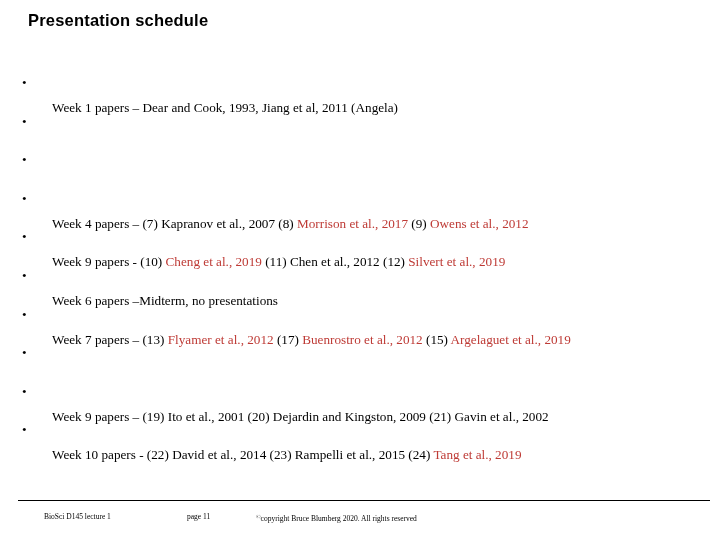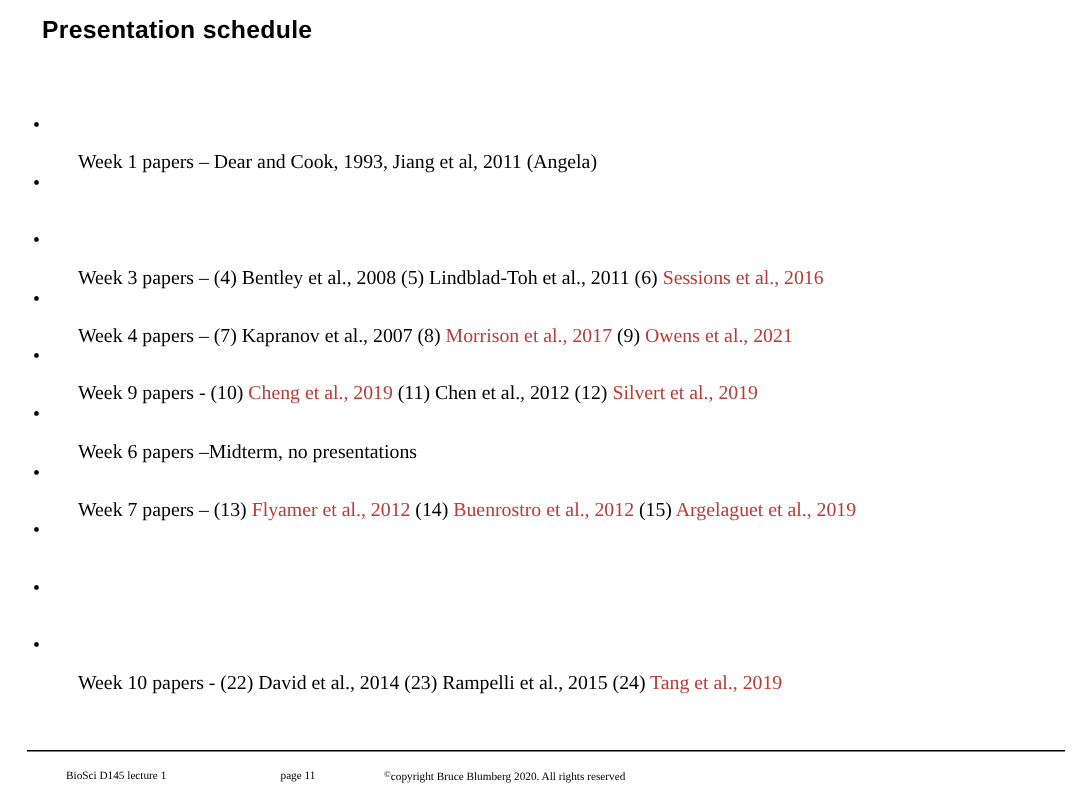--- a/index.html
+++ b/index.html
@@ -101,27 +101,27 @@
 </head>
 <body>
 
 <div class="slide">
 
   <div class="slide-title">Presentation schedule</div>
 
   <ul class="body-list">
       <li class="bullet-row"><span class="bullet-marker">•</span><span class="bullet-text"><span class="seg-black">Week 1 papers – Dear and Cook, 1993, Jiang et al, 2011 (Angela)</span></span></li>
       <li class="bullet-row"><span class="bullet-marker">•</span></li>
-      <li class="bullet-row"><span class="bullet-marker">•</span><span class="bullet-text"><span class="seg-black">Week 3 papers – (4) Bentley et al., 2008 (5)  Lindblad-Toh et al., 2011 (6) </span><span class="seg-red">Sessions et al., 2016</span></span></li>
-      <li class="bullet-row"><span class="bullet-marker">•</span><span class="bullet-text"><span class="seg-black">Week 4 papers – (7) Kapranov et al., 2007 (8) </span><span class="seg-red">Morrison et al., 2017</span><span class="seg-black"> (9) </span><span class="seg-red">Owens et al., 2021</span></span></li>
+      <li class="bullet-row"><span class="bullet-marker">•</span></li>
+      <li class="bullet-row"><span class="bullet-marker">•</span><span class="bullet-text"><span class="seg-black">Week 4 papers – (7) Kapranov et al., 2007 (8) </span><span class="seg-red">Morrison et al., 2017</span><span class="seg-black"> (9) </span><span class="seg-red">Owens et al., 2012</span></span></li>
       <li class="bullet-row"><span class="bullet-marker">•</span><span class="bullet-text"><span class="seg-black">Week 9 papers -  (10) </span><span class="seg-red">Cheng et al., 2019</span><span class="seg-black"> (11) Chen et al., 2012 (12) </span><span class="seg-red">Silvert et al., 2019</span></span></li>
       <li class="bullet-row"><span class="bullet-marker">•</span><span class="bullet-text"><span class="seg-black">Week 6 papers –Midterm, no presentations</span></span></li>
-      <li class="bullet-row"><span class="bullet-marker">•</span><span class="bullet-text"><span class="seg-black">Week 7 papers – (13) </span><span class="seg-red">Flyamer et al., 2012</span><span class="seg-black"> (14) </span><span class="seg-red">Buenrostro et al., 2012</span><span class="seg-black"> (15) </span><span class="seg-red">Argelaguet et al., 2019</span></span></li>
+      <li class="bullet-row"><span class="bullet-marker">•</span><span class="bullet-text"><span class="seg-black">Week 7 papers – (13) </span><span class="seg-red">Flyamer et al., 2012</span><span class="seg-black"> (17) </span><span class="seg-red">Buenrostro et al., 2012</span><span class="seg-black"> (15) </span><span class="seg-red">Argelaguet et al., 2019</span></span></li>
       <li class="bullet-row"><span class="bullet-marker">•</span></li>
-      <li class="bullet-row"><span class="bullet-marker">•</span></li>
+      <li class="bullet-row"><span class="bullet-marker">•</span><span class="bullet-text"><span class="seg-black">Week 9 papers – (19) Ito et al., 2001 (20) Dejardin and Kingston, 2009 (21) Gavin et al., 2002</span></span></li>
       <li class="bullet-row"><span class="bullet-marker">•</span><span class="bullet-text"><span class="seg-black">Week 10 papers - (22) David et al., 2014 (23)  Rampelli et al., 2015  (24) </span><span class="seg-red">Tang et al., 2019</span></span></li>
     </ul>
 
   <div class="footer-rule"></div>
 
   <div class="footer">
     <span class="footer-item footer-course">BioSci D145 lecture 1</span>
     <span class="footer-item footer-page">page 11</span>
     <span class="footer-item footer-copyright"><span class="cp-mark">©</span><span>copyright Bruce Blumberg 2020. All rights reserved</span></span>
   </div>

